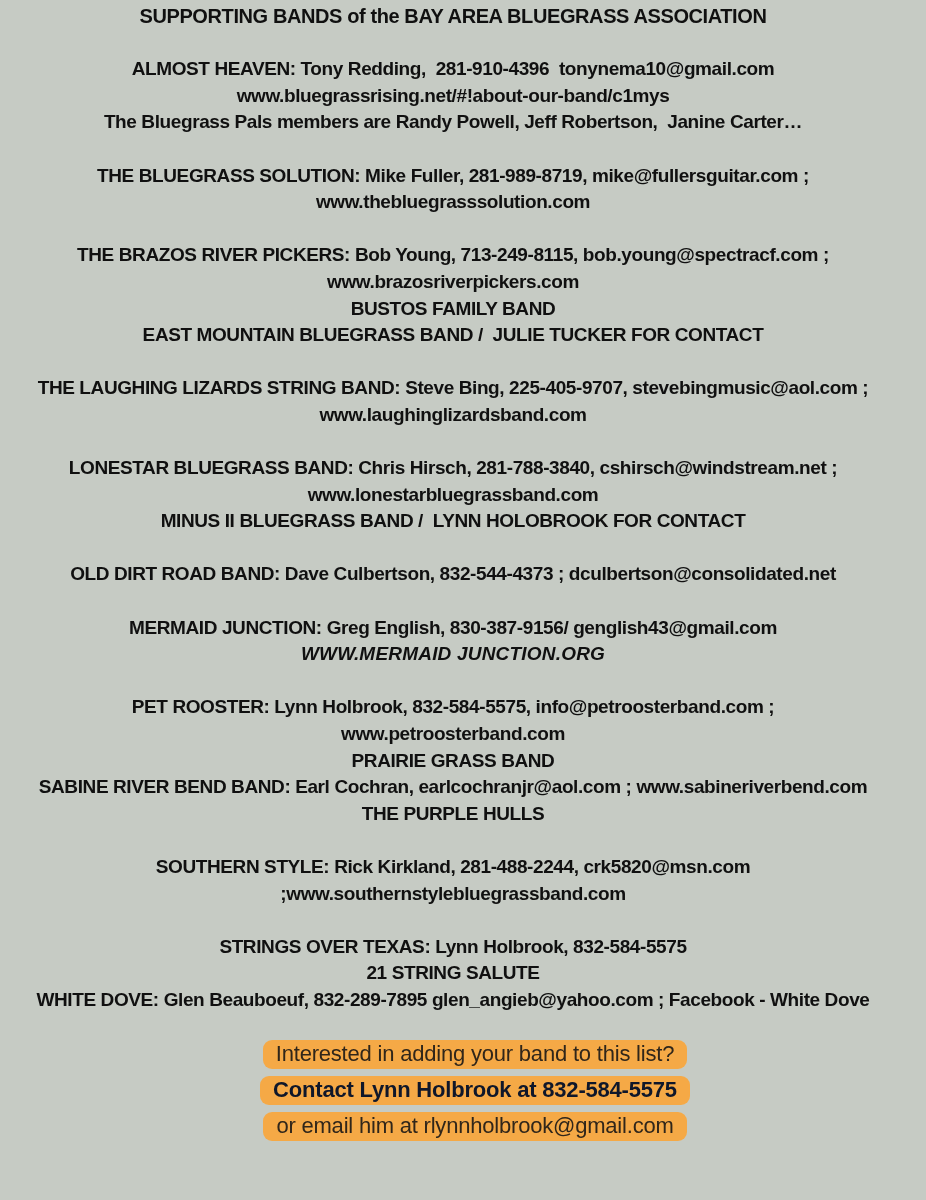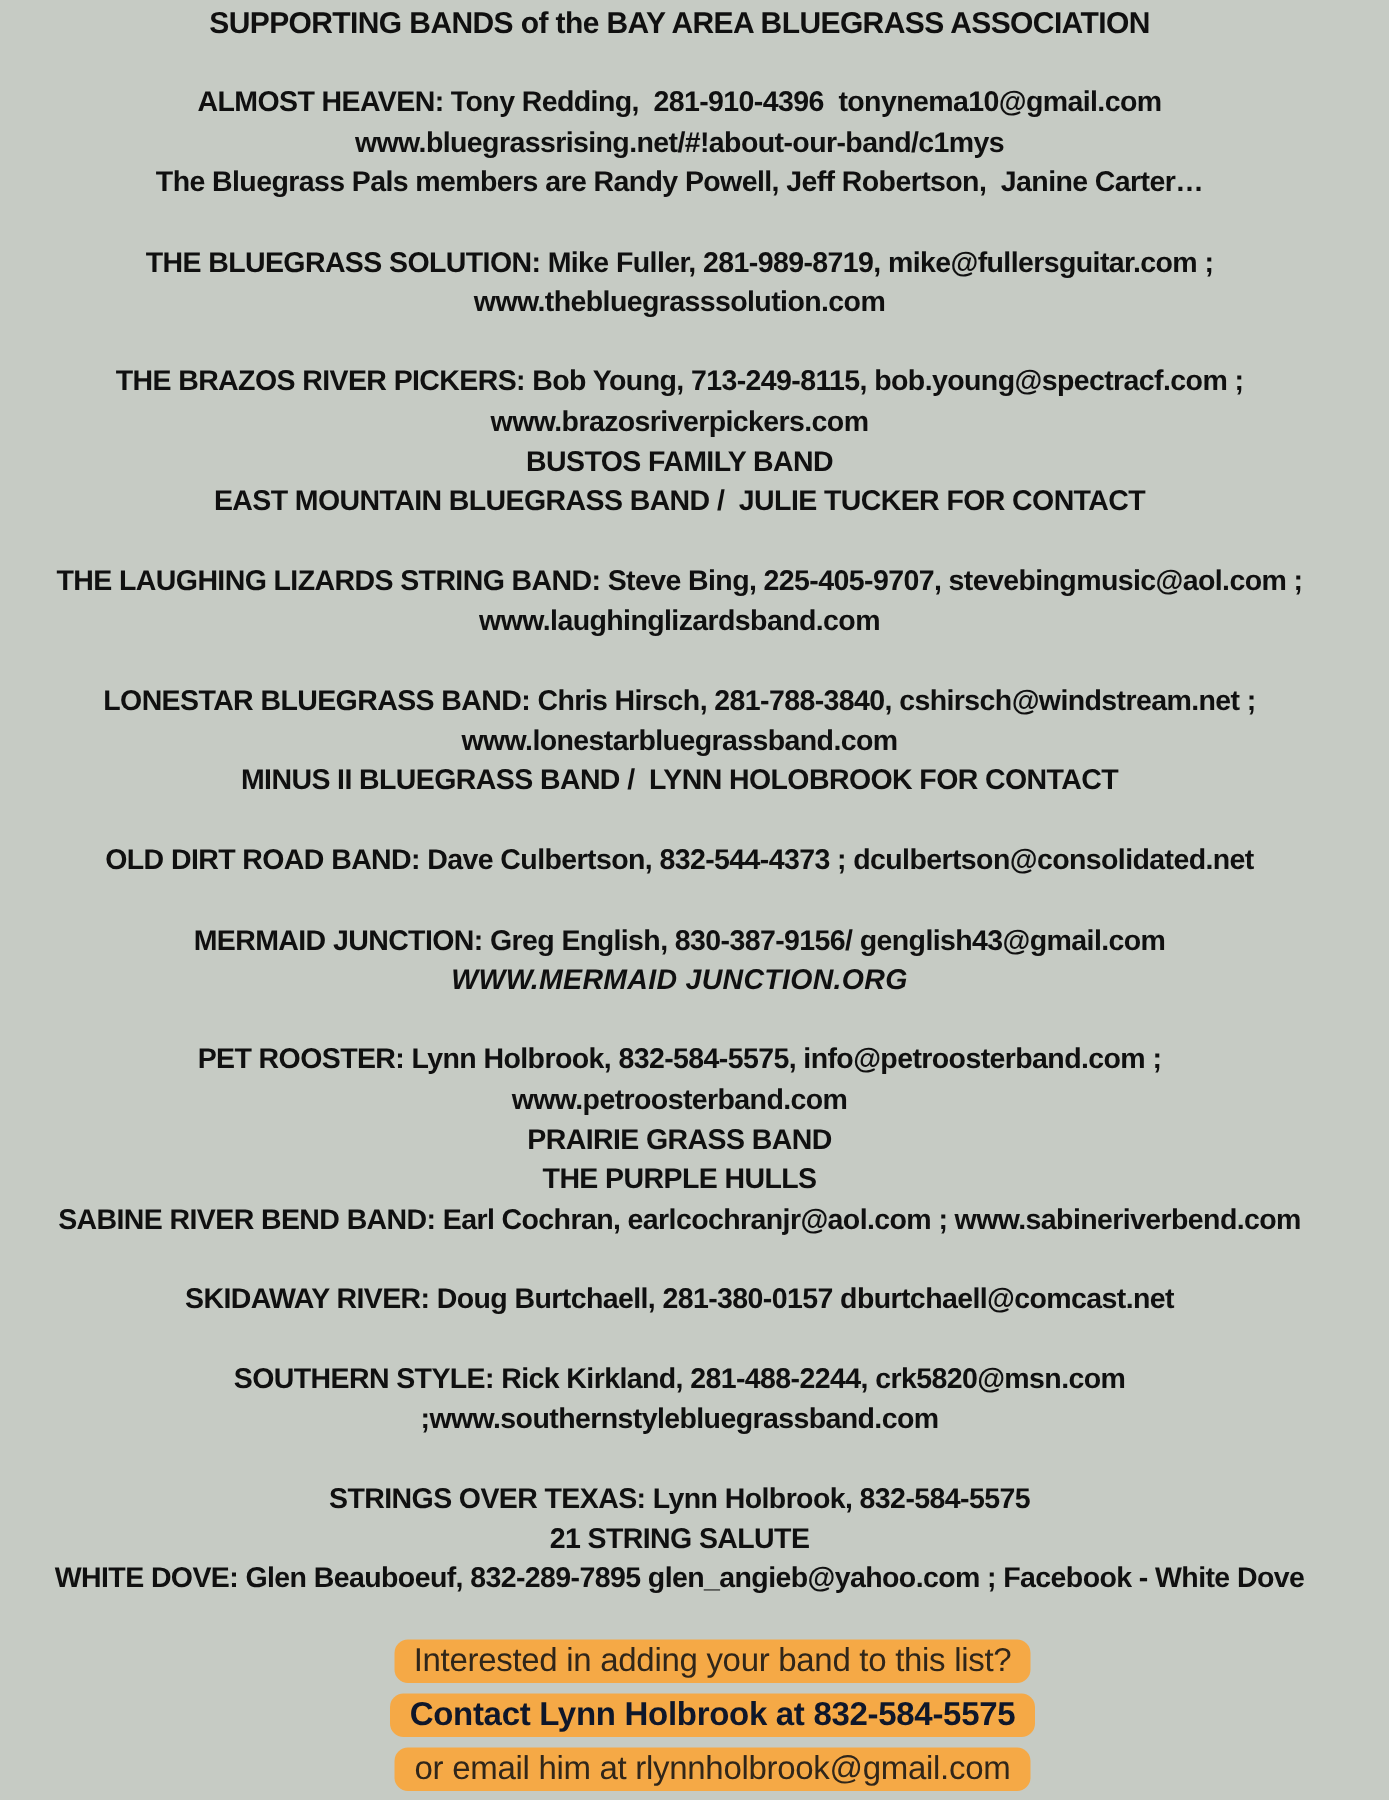--- a/index.html
+++ b/index.html
@@ -97,25 +97,22 @@
         <div class="line">OLD DIRT ROAD BAND: Dave Culbertson, 832-544-4373 ; dculbertson@consolidated.net</div>
       </div>
       <div class="para">
         <div class="line">MERMAID JUNCTION: Greg English, 830-387-9156/ genglish43@gmail.com</div>
         <div class="line italic">WWW.MERMAID JUNCTION.ORG</div>
       </div>
       <div class="para">
         <div class="line">PET ROOSTER: Lynn Holbrook, 832-584-5575, info@petroosterband.com ;</div>
         <div class="line">www.petroosterband.com</div>
         <div class="line">PRAIRIE GRASS BAND</div>
+        <div class="line">SABINE RIVER BEND BAND: Earl Cochran, earlcochranjr@aol.com ; www.sabineriverbend.com</div>
         <div class="line">THE PURPLE HULLS</div>
-        <div class="line">SABINE RIVER BEND BAND: Earl Cochran, earlcochranjr@aol.com ; www.sabineriverbend.com</div>
-      </div>
-      <div class="para">
-        <div class="line">SKIDAWAY RIVER: Doug Burtchaell, 281-380-0157 dburtchaell@comcast.net</div>
       </div>
       <div class="para">
         <div class="line">SOUTHERN STYLE: Rick Kirkland, 281-488-2244, crk5820@msn.com</div>
         <div class="line">;www.southernstylebluegrassband.com</div>
       </div>
       <div class="para">
         <div class="line">STRINGS OVER TEXAS: Lynn Holbrook, 832-584-5575</div>
         <div class="line">21 STRING SALUTE</div>
         <div class="line">WHITE DOVE: Glen Beauboeuf, 832-289-7895 glen_angieb@yahoo.com ; Facebook - White Dove</div>
       </div>

